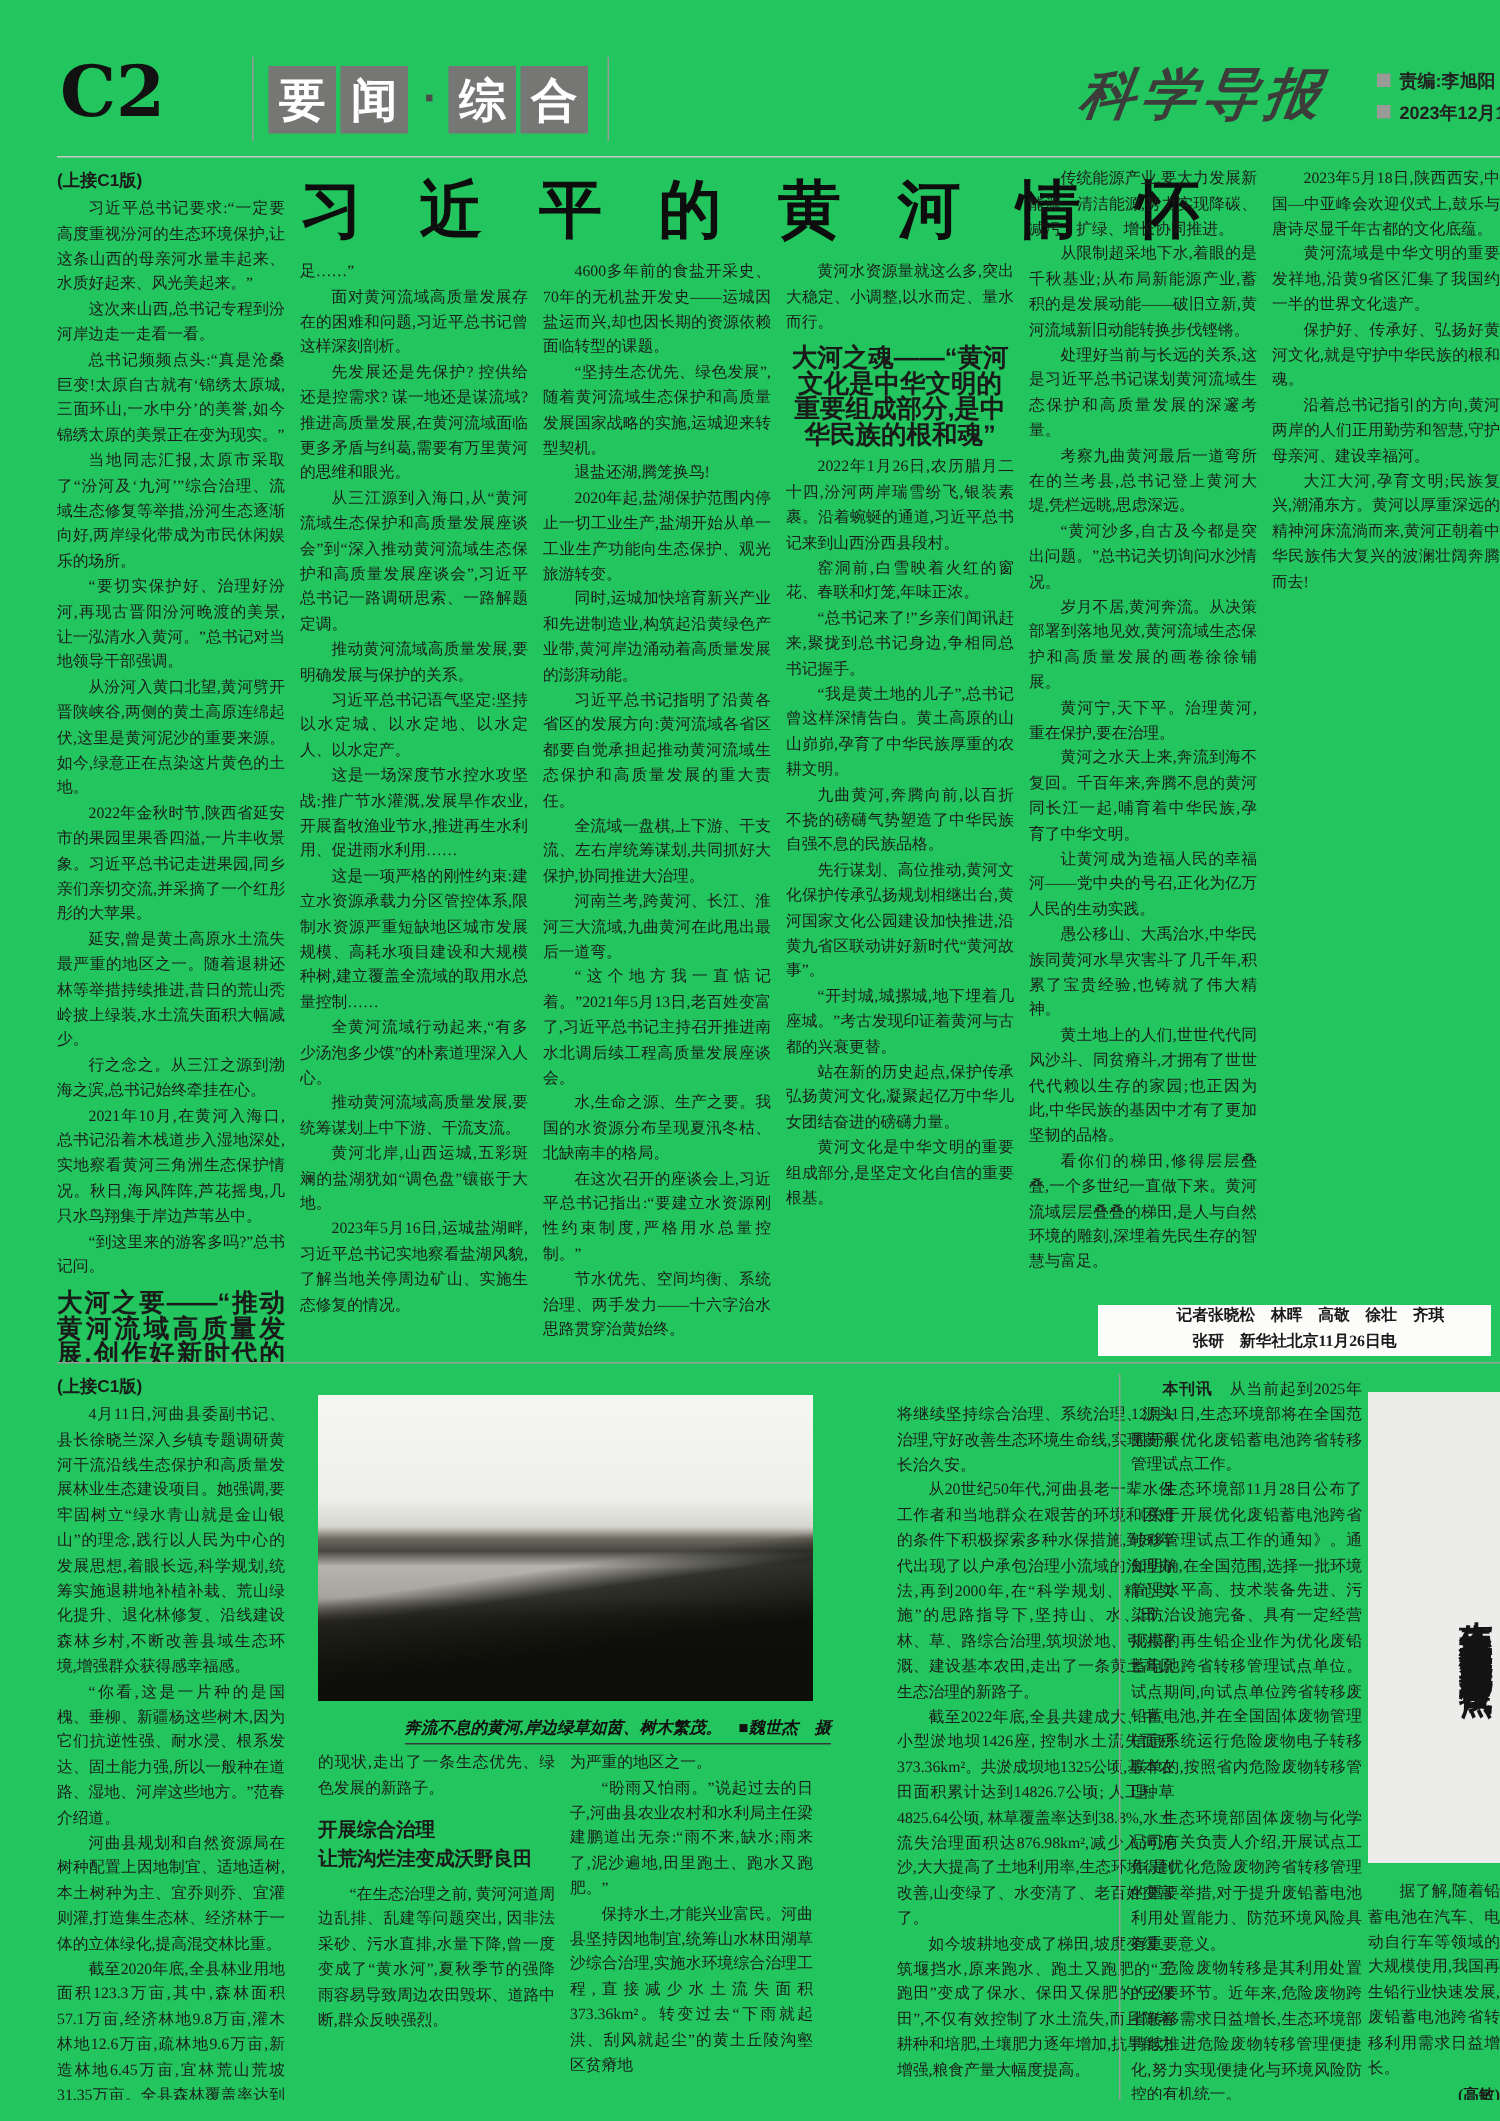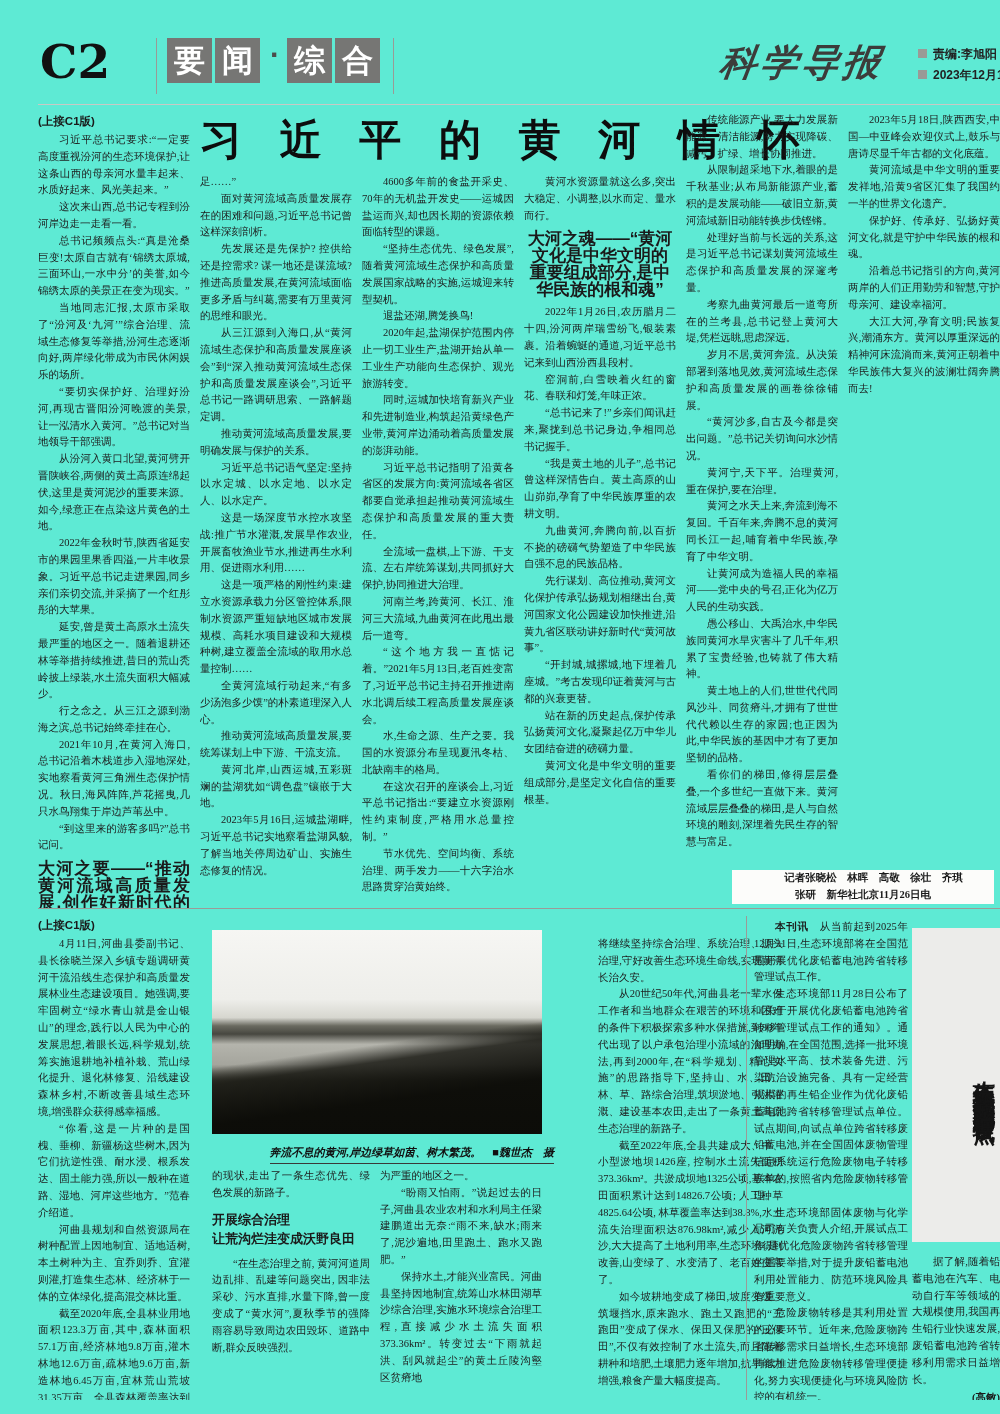--- a/index.html
+++ b/index.html
@@ -1,23 +1,23 @@
 <!DOCTYPE html>
 <html><head>
 <meta charset="utf-8">
 <style>
   html,body{margin:0;padding:0;}
-  .page{position:relative;width:1000px;height:1414px;background:#5eead4;overflow:hidden;
+  .page{position:relative;width:1000px;height:1414px;background:#22c55e;overflow:hidden;
         font-family:"Liberation Serif","DejaVu Serif",serif;color:#1a1a1a;}
   
   .hdr{position:absolute;top:30px;left:38px;width:962px;height:72px;}
   .hdr-rule{position:absolute;top:104px;left:38px;width:962px;height:1px;background:#c9c9c4;}
   .page-code{position:absolute;left:2px;top:6px;font-family:"DejaVu Serif",serif;font-weight:bold;
              font-size:47px;line-height:52px;color:#111;}
-  .badge{position:absolute;left:112px;top:8px;display:flex;align-items:flex-start;gap:4px;}
+  .badge{position:absolute;left:124px;top:8px;display:flex;align-items:center;gap:4px;}
   .vsep{width:1px;height:56px;background:#9a9a96;margin:0 6px;}
   .tile{display:inline-block;width:45px;height:45px;background:#767674;color:#fff;text-align:center;
         line-height:46px;font-size:31px;font-weight:bold;font-family:"Liberation Sans",sans-serif;margin-right:3px;}
   .tile-dot{font-size:30px;font-weight:bold;color:#4c4c4a;margin:0 3px;font-family:"Liberation Sans",sans-serif;}
   .masthead{position:absolute;left:664px;top:8px;width:200px;text-align:center;
             font-family:"DejaVu Serif",serif;font-style:italic;font-weight:bold;font-size:37px;
             color:#3c3c3a;letter-spacing:4px;transform:skewX(-8deg);}
   .pubinfo{position:absolute;left:880px;top:14px;width:120px;font-family:"Liberation Sans",sans-serif;
            font-size:12px;font-weight:bold;color:#222;line-height:21px;white-space:nowrap;}
   .sq{display:inline-block;width:9px;height:9px;background:#9a9a96;margin-right:6px;}
@@ -156,22 +156,22 @@
           </div>
       </div>
     </div>
 
     <div class="rblock">
       <div class="rcols">
           <p class="para">传统能源产业,要大力发展新能源、清洁能源,努力实现降碳、减污、扩绿、增长协同推进。</p>
           <p class="para">从限制超采地下水,着眼的是千秋基业;从布局新能源产业,蓄积的是发展动能——破旧立新,黄河流域新旧动能转换步伐铿锵。</p>
           <p class="para">处理好当前与长远的关系,这是习近平总书记谋划黄河流域生态保护和高质量发展的深邃考量。</p>
           <p class="para">考察九曲黄河最后一道弯所在的兰考县,总书记登上黄河大堤,凭栏远眺,思虑深远。</p>
+          <p class="para">“黄河沙多,自古及今都是突出问题。”总书记关切询问水沙情况。</p>
           <p class="para">岁月不居,黄河奔流。从决策部署到落地见效,黄河流域生态保护和高质量发展的画卷徐徐铺展。</p>
-          <p class="para">“黄河沙多,自古及今都是突出问题。”总书记关切询问水沙情况。</p>
           <p class="para">黄河宁,天下平。治理黄河,重在保护,要在治理。</p>
           <p class="para">黄河之水天上来,奔流到海不复回。千百年来,奔腾不息的黄河同长江一起,哺育着中华民族,孕育了中华文明。</p>
           <p class="para">让黄河成为造福人民的幸福河——党中央的号召,正化为亿万人民的生动实践。</p>
           <p class="para">愚公移山、大禹治水,中华民族同黄河水旱灾害斗了几千年,积累了宝贵经验,也铸就了伟大精神。</p>
           <p class="para">黄土地上的人们,世世代代同风沙斗、同贫瘠斗,才拥有了世世代代赖以生存的家园;也正因为此,中华民族的基因中才有了更加坚韧的品格。</p>
           <p class="para">看你们的梯田,修得层层叠叠,一个多世纪一直做下来。黄河流域层层叠叠的梯田,是人与自然环境的雕刻,深埋着先民生存的智慧与富足。</p>
           <p class="para">2023年5月18日,陕西西安,中国—中亚峰会欢迎仪式上,鼓乐与唐诗尽显千年古都的文化底蕴。</p>
           <p class="para">黄河流域是中华文明的重要发祥地,沿黄9省区汇集了我国约一半的世界文化遗产。</p>
           <p class="para">保护好、传承好、弘扬好黄河文化,就是守护中华民族的根和魂。</p>
           <p class="para">沿着总书记指引的方向,黄河两岸的人们正用勤劳和智慧,守护母亲河、建设幸福河。</p>

